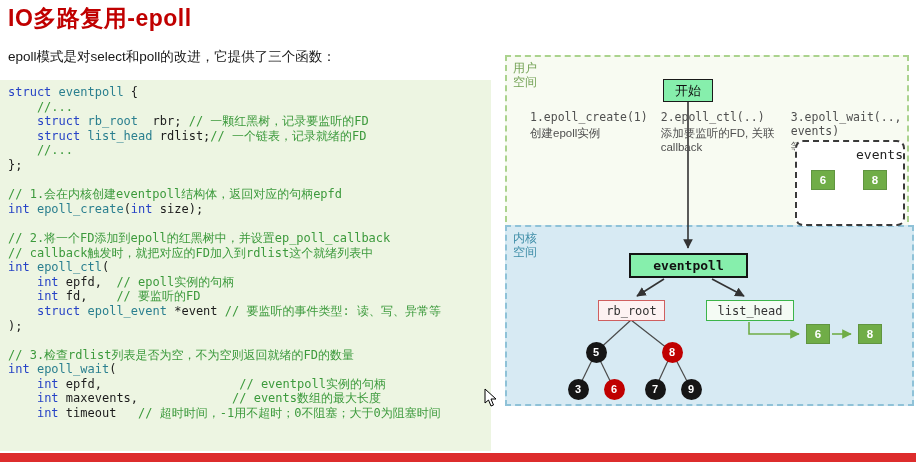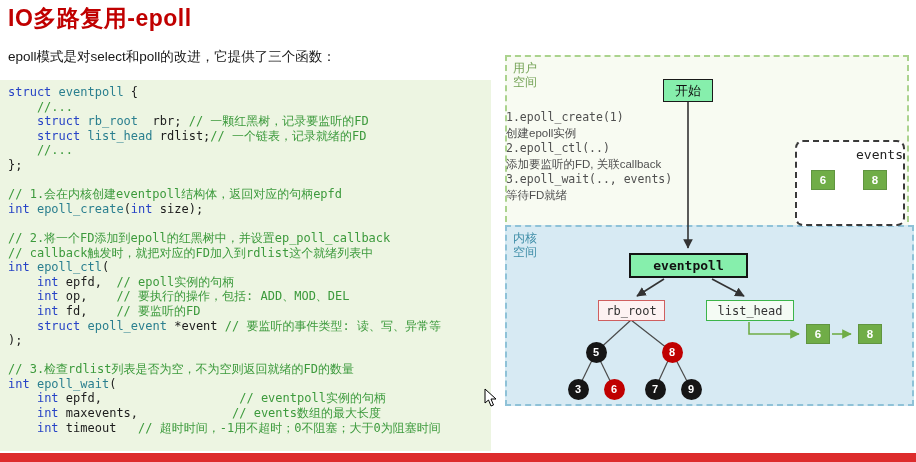--- a/index.html
+++ b/index.html
@@ -57,21 +57,21 @@
     display:flex;align-items:center;justify-content:center;
   }
   .start-box{left:663px;top:79px;width:50px;height:23px;border:1.5px solid #1a1a1a;font-size:13px;color:#111;}
   .eventpoll-box{left:629px;top:253px;width:119px;height:25px;border:2px solid #141414;
     font-family:"DejaVu Sans Mono", monospace;font-size:13px;font-weight:bold;color:#111;}
   .rb-root-box{left:598px;top:300px;width:67px;height:21px;border:1.5px solid var(--rb-root-border,#cf5f5f);
     background:#fdf2f2;font-family:"DejaVu Sans Mono", monospace;font-size:12px;color:#333;}
   .list-head-box{left:706px;top:300px;width:88px;height:21px;border:1.5px solid var(--list-head-border,#3cb54a);
     background:#f4fbf4;font-family:"DejaVu Sans Mono", monospace;font-size:12px;color:#333;}
   
-  #steps{position:absolute;left:506px;top:110px;z-index:3;display:flex;flex-direction:column;}
+  #steps{position:absolute;left:530px;top:110px;z-index:3;display:flex;flex-direction:row;gap:13px;}
   .step-title{font-family:"DejaVu Sans Mono", monospace;font-size:11.5px;color:#4f4f4f;}
   .step-desc{font-size:11.5px;color:#4f4f4f;margin-top:2px;}
   
   .events-box{
     position:absolute;left:795px;top:140px;width:110px;height:86px;
     border:2px dashed #3a3a3a;border-radius:8px;background:#fff;
     box-sizing:border-box;z-index:3;
   }
   .events-label{text-align:right;margin-top:5px;font-family:"DejaVu Sans Mono", monospace;font-size:13px;color:#222;}
   #events-items{position:absolute;left:14px;top:28px;display:flex;gap:28px;}
@@ -107,21 +107,20 @@
     <div class="code-line"><span class="tok-c">    //...</span></div>
     <div class="code-line"><span class="tok-p">};</span></div>
     <div class="code-line"></div>
     <div class="code-line"><span class="tok-c">// 1.会在内核创建eventpoll结构体，返回对应的句柄epfd</span></div>
     <div class="code-line"><span class="tok-k">int</span><span class="tok-p"> </span><span class="tok-t">epoll_create</span><span class="tok-p">(</span><span class="tok-k">int</span><span class="tok-p"> size);</span></div>
     <div class="code-line"></div>
     <div class="code-line"><span class="tok-c">// 2.将一个FD添加到epoll的红黑树中，并设置ep_poll_callback</span></div>
     <div class="code-line"><span class="tok-c">// callback触发时，就把对应的FD加入到rdlist这个就绪列表中</span></div>
     <div class="code-line"><span class="tok-k">int</span><span class="tok-p"> </span><span class="tok-t">epoll_ctl</span><span class="tok-p">(</span></div>
     <div class="code-line"><span class="tok-p">    </span><span class="tok-k">int</span><span class="tok-p"> epfd,  </span><span class="tok-c">// epoll实例的句柄</span></div>
-    <div class="code-line"><span class="tok-p">    </span><span class="tok-k">int</span><span class="tok-p"> op,    </span><span class="tok-c">// 要执行的操作，包括: ADD、MOD、DEL</span></div>
     <div class="code-line"><span class="tok-p">    </span><span class="tok-k">int</span><span class="tok-p"> fd,    </span><span class="tok-c">// 要监听的FD</span></div>
     <div class="code-line"><span class="tok-p">    </span><span class="tok-k">struct</span><span class="tok-p"> </span><span class="tok-t">epoll_event</span><span class="tok-p"> *event </span><span class="tok-c">// 要监听的事件类型: 读、写、异常等</span></div>
     <div class="code-line"><span class="tok-p">);</span></div>
     <div class="code-line"></div>
     <div class="code-line"><span class="tok-c">// 3.检查rdlist列表是否为空，不为空则返回就绪的FD的数量</span></div>
     <div class="code-line"><span class="tok-k">int</span><span class="tok-p"> </span><span class="tok-t">epoll_wait</span><span class="tok-p">(</span></div>
     <div class="code-line"><span class="tok-p">    </span><span class="tok-k">int</span><span class="tok-p"> epfd,                   </span><span class="tok-c">// eventpoll实例的句柄</span></div>
     <div class="code-line"><span class="tok-p">    </span><span class="tok-k">int</span><span class="tok-p"> maxevents,             </span><span class="tok-c">// events数组的最大长度</span></div>
     <div class="code-line"><span class="tok-p">    </span><span class="tok-k">int</span><span class="tok-p"> timeout   </span><span class="tok-c">// 超时时间，-1用不超时；0不阻塞；大于0为阻塞时间</span></div>
   </div>

